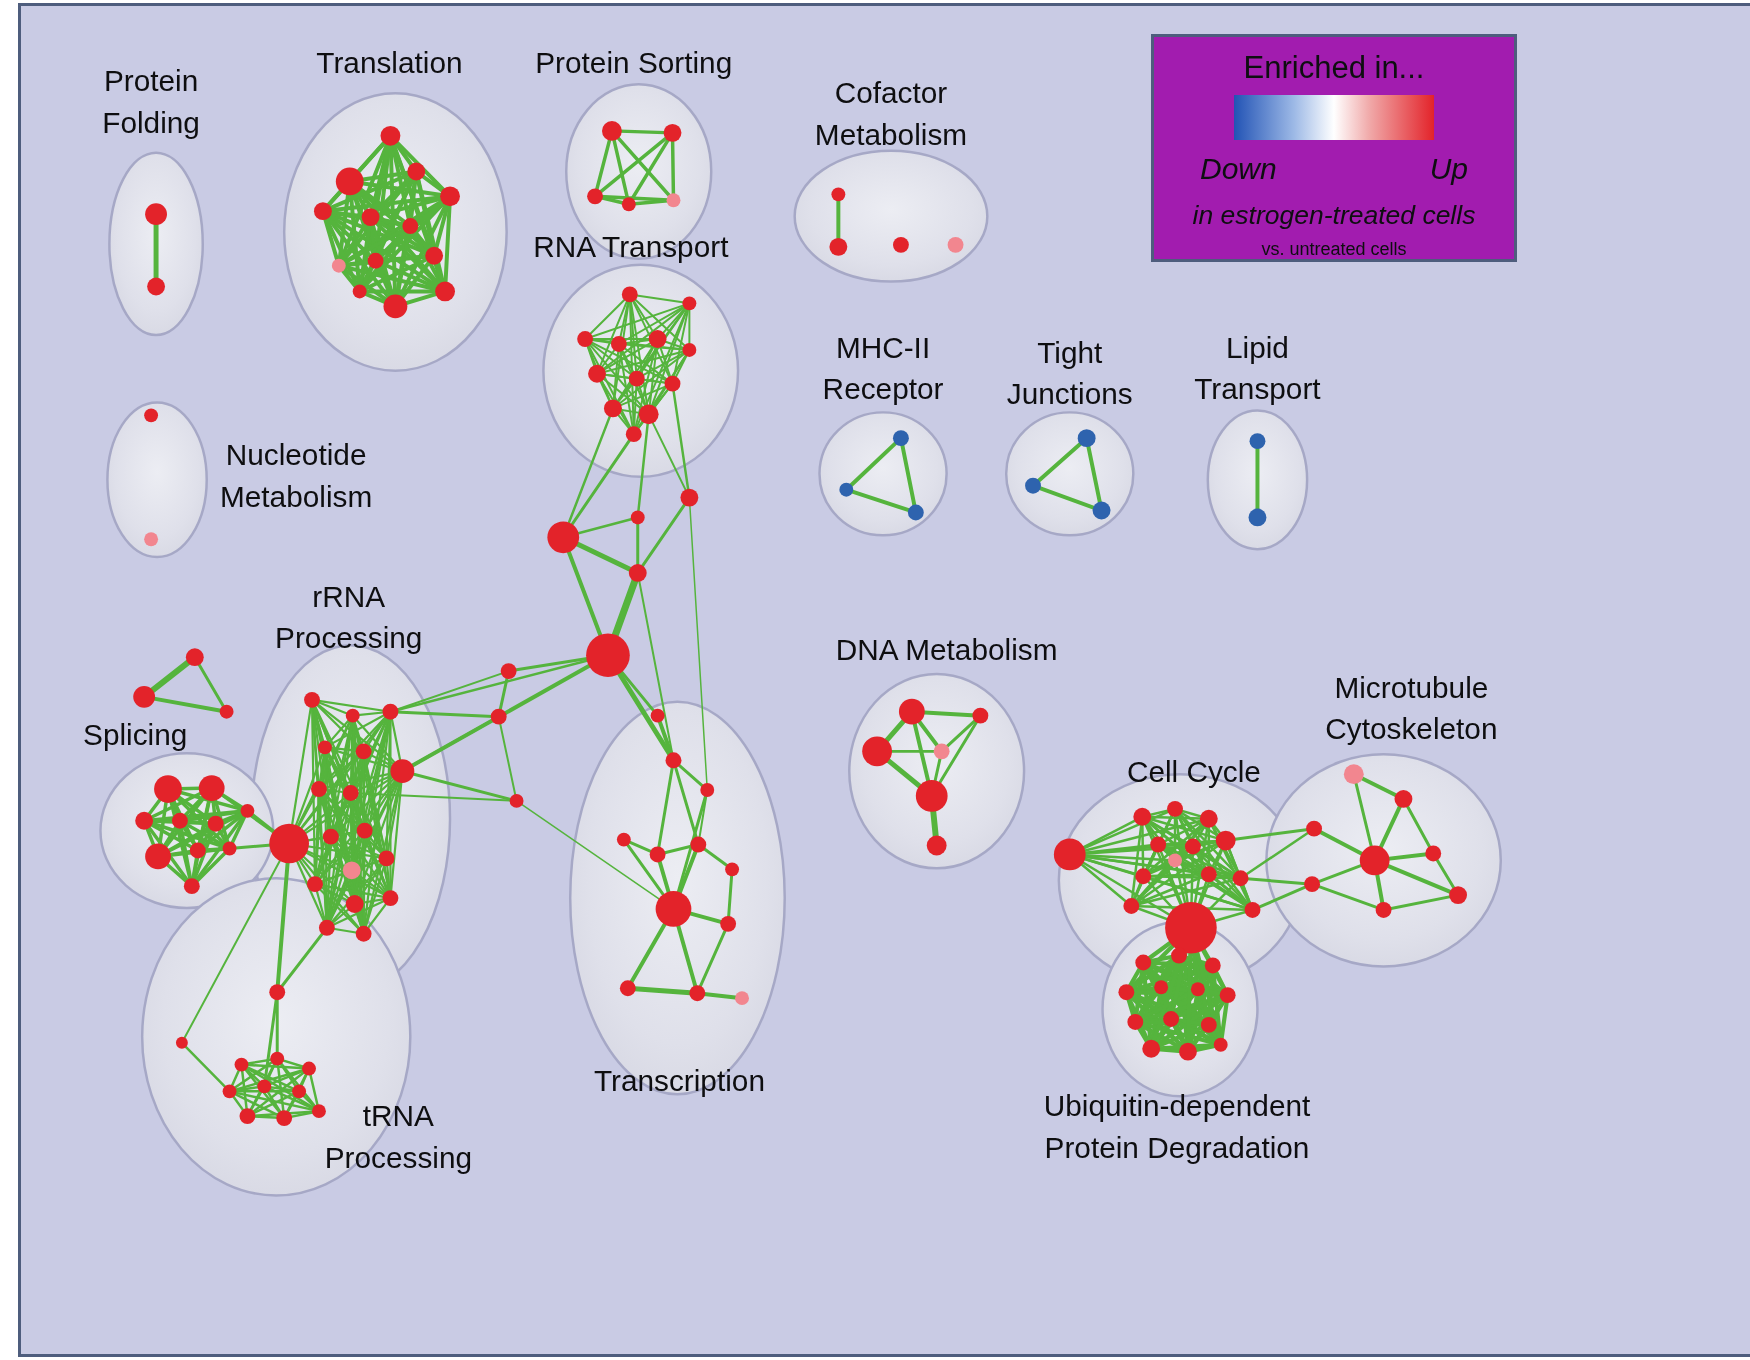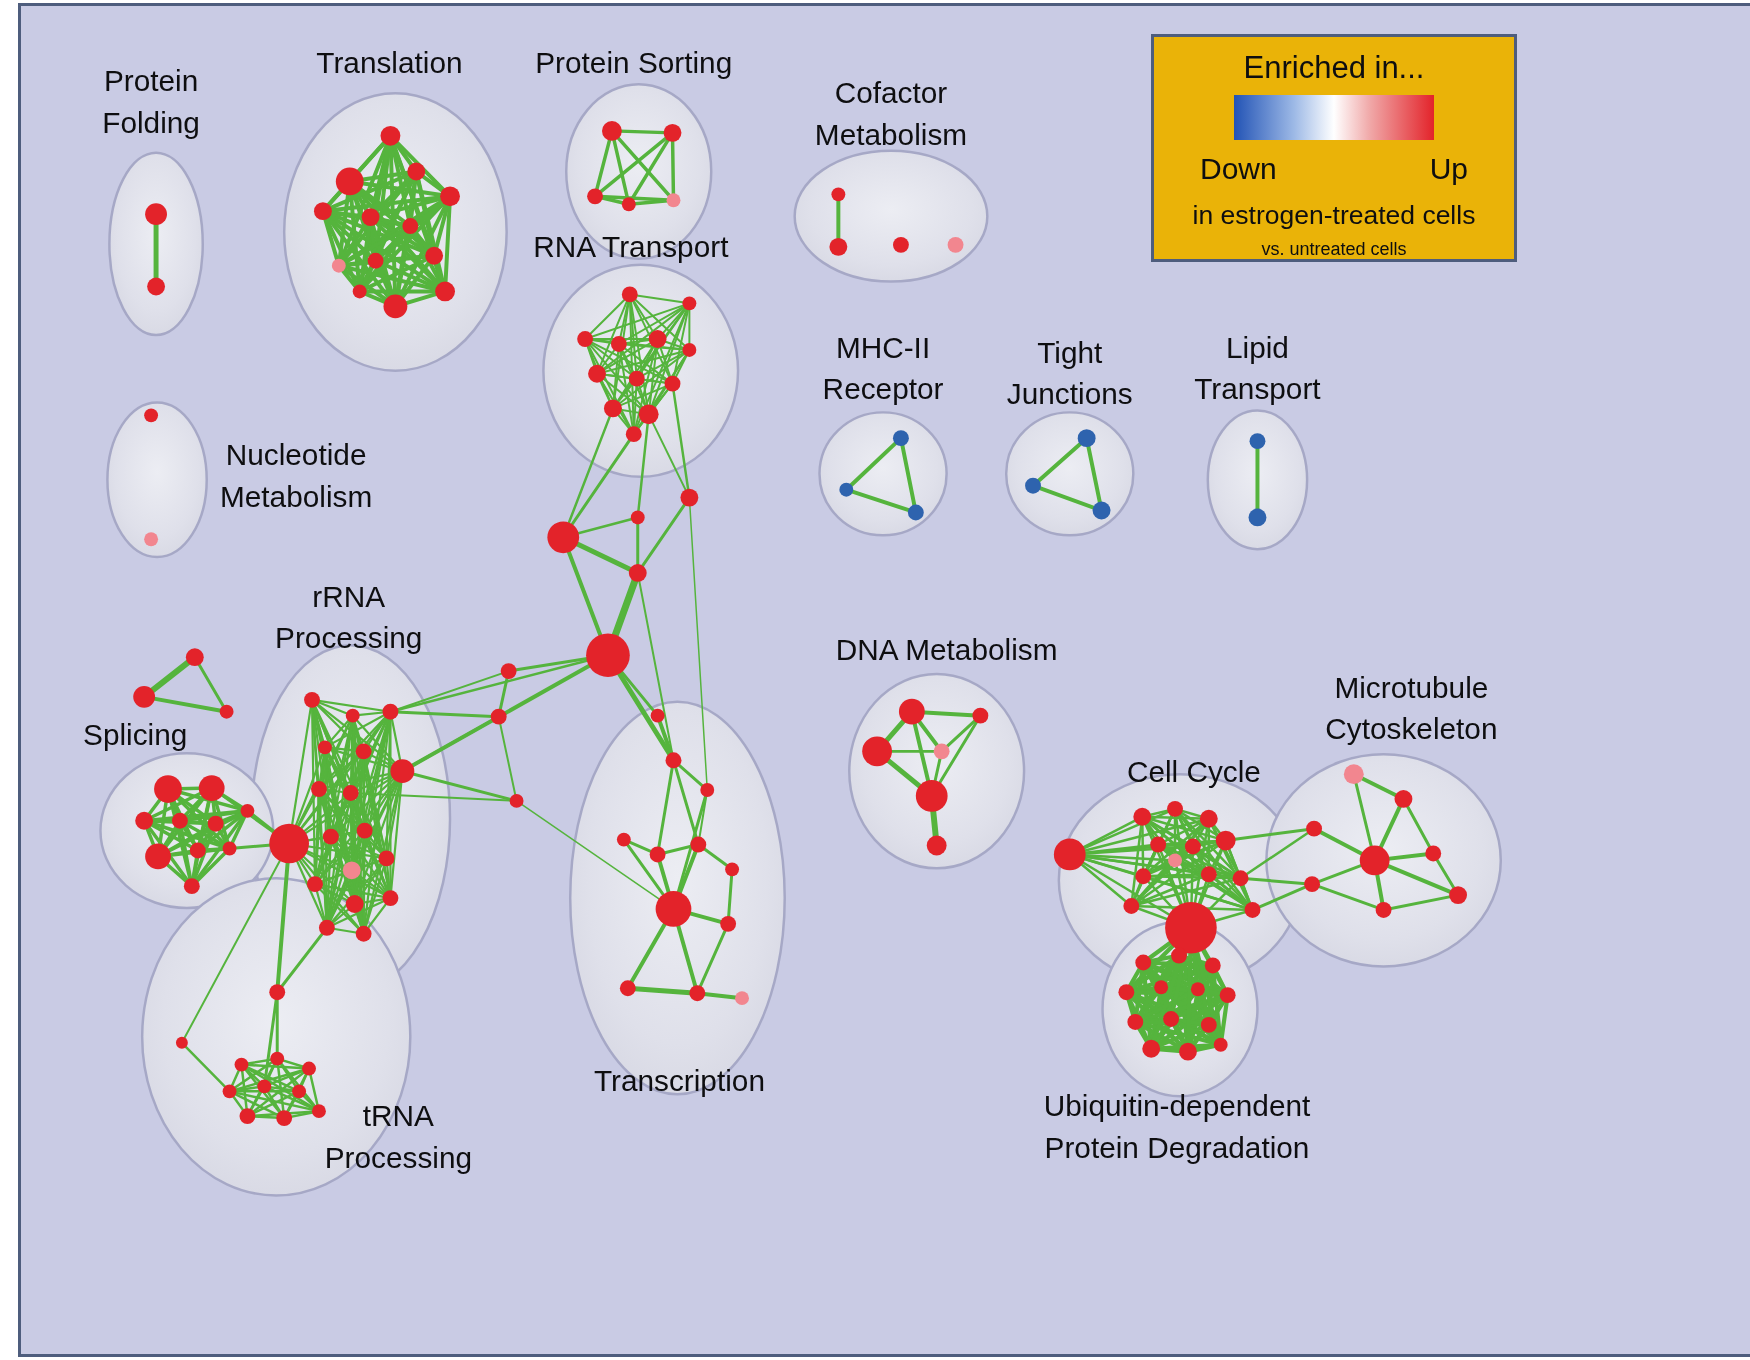--- a/index.html
+++ b/index.html
@@ -1,23 +1,23 @@
 <!DOCTYPE html>
 <html><head>
 <meta charset="utf-8">
 <style>
   html,body{margin:0;padding:0;width:1750px;height:1360px;background:#ffffff;font-family:"Liberation Sans",sans-serif;}
   .frame{position:absolute;left:18px;top:3px;width:1738px;height:1348px;background:#c9cbe4;border:3px solid #4e5d7d;overflow:hidden;box-sizing:content-box;}
   svg.net{position:absolute;left:0;top:0;}
   .cluster-label{font-family:"Liberation Sans",sans-serif;font-size:30px;fill:#0e0e10;}
-  .legend{position:absolute;left:1130px;top:28px;width:366px;height:228px;border:3px solid #4e5d7d;background:#eab308;text-align:center;box-sizing:border-box;}
+  .legend{position:absolute;left:1130px;top:28px;width:366px;height:228px;border:3px solid #4e5d7d;background:#a21caf;text-align:center;box-sizing:border-box;}
   .legend-title{font-size:31px;margin-top:13px;color:#0e0e10;}
   .legend-bar{width:200px;height:45px;margin:9px auto 5px auto;}
-  .legend-ends{display:flex;justify-content:space-between;width:268px;margin:12px auto;font-size:30px;color:#0e0e10;}
-  .legend-desc1{font-size:26.5px;color:#0e0e10;margin-top:9px;line-height:34px;}
+  .legend-ends{display:flex;justify-content:space-between;width:268px;margin:12px auto;font-size:30px;color:#0e0e10;font-style:italic;}
+  .legend-desc1{font-size:26.5px;color:#0e0e10;margin-top:9px;line-height:34px;font-style:italic;}
   .legend-desc2{font-size:18px;color:#0e0e10;line-height:34px;}
 </style>
 </head>
 <body>
 
 <div class="frame">
   <svg class="net" id="network-svg" width="1738" height="1348" viewBox="0 0 1750 1360" preserveAspectRatio="none">
     <defs>
       <radialGradient id="cellGrad" cx="50%" cy="45%" r="70%">
         <stop offset="0%" stop-color="#ecedf3"></stop>

